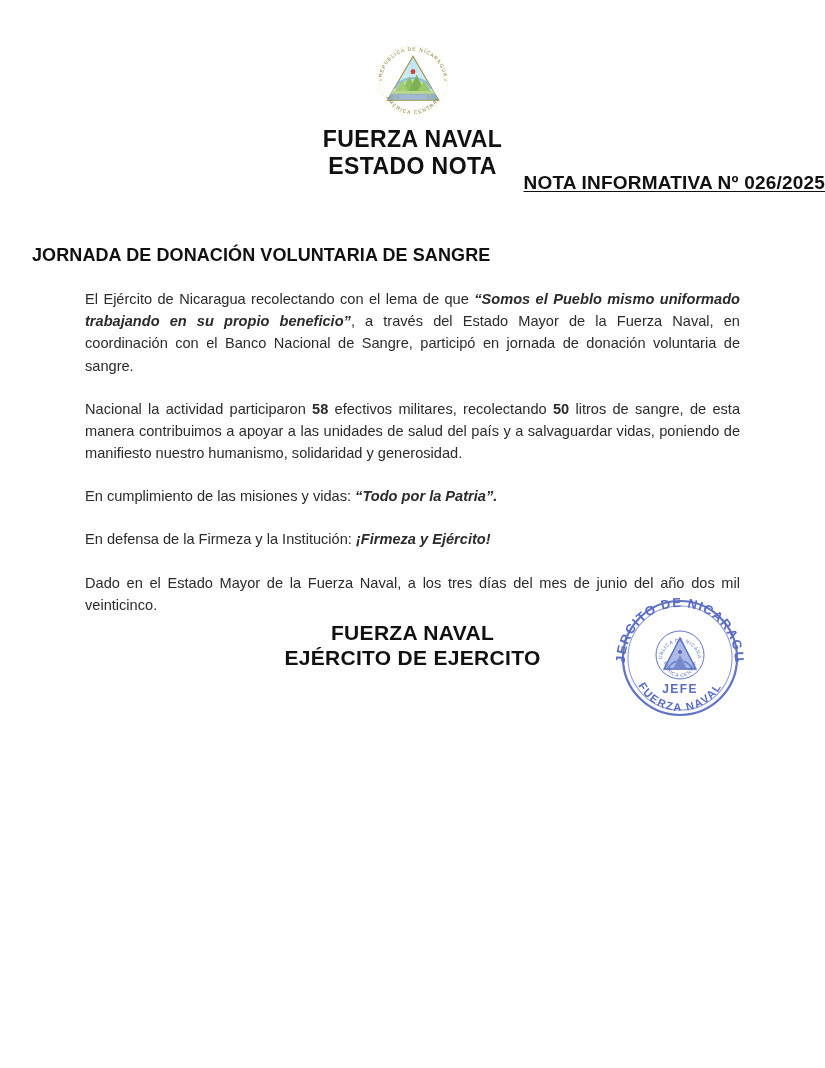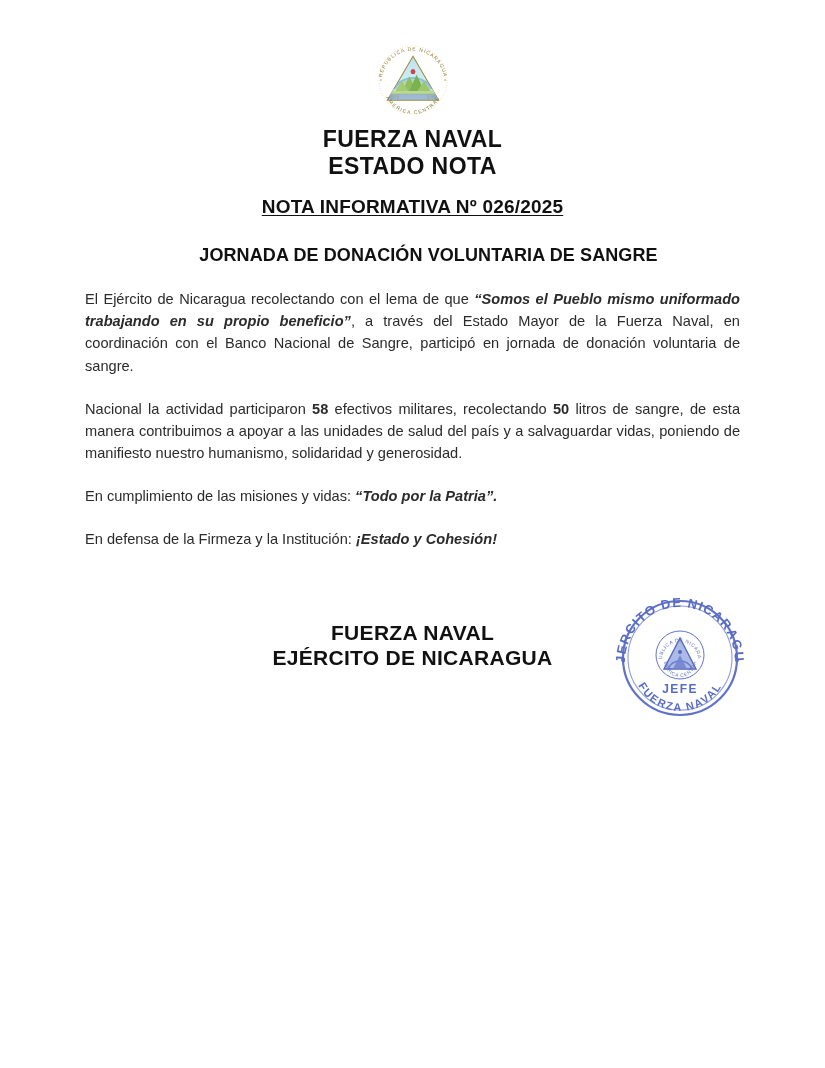--- a/index.html
+++ b/index.html
@@ -46,36 +46,36 @@
   .head-line {
     font-size: 23px;
     font-weight: bold;
     letter-spacing: 0.4px;
     line-height: 1.17;
     color: #111111;
   }
   .nota {
     position: absolute;
     left: 0; right: 0;
-    top: 196px;
-    text-align: center;
+    top: 172px;
+    text-align: right;
   }
   .nota-text {
     font-size: 19px;
     font-weight: bold;
     color: #111111;
     text-decoration: underline;
     text-underline-offset: 2px;
     letter-spacing: 0.2px;
   }
   .subject {
     position: absolute;
     left: 0; right: 0;
     top: 245px;
-    text-align: center;
+    text-align: left;
     margin-left: 32px;
   }
   .subject-text {
     font-size: 18px;
     font-weight: bold;
     color: #111111;
     letter-spacing: 0.1px;
   }
 
   
@@ -197,27 +197,28 @@
   </div>
 
   <div class="body-block">
 
     <p class="para gap-lg"><span>El Ejército de Nicaragua recolectando con el lema de que </span><span class="bi">“Somos el Pueblo mismo uniformado trabajando en su propio beneficio”</span><span>, a través del Estado Mayor de la Fuerza Naval, en coordinación con el Banco Nacional de Sangre, participó en jornada de donación voluntaria de sangre.</span></p>
 
     <p class="para gap-lg"><span>Nacional la actividad participaron </span><span class="b">58</span><span> efectivos militares, recolectando </span><span class="b">50</span><span> litros de sangre, de esta manera contribuimos a apoyar a las unidades de salud del país y a salvaguardar vidas, poniendo de manifiesto nuestro humanismo, solidaridad y generosidad.</span></p>
 
     <p class="para gap-lg"><span>En cumplimiento de las misiones y vidas: </span><span class="bi">“Todo por la Patria”.</span></p>
 
-    <p class="para gap-lg"><span>En defensa de la Firmeza y la Institución: </span><span class="bi">¡Estado y Cohesión!</span></p>
-
+    <p class="para gap-lg"><span>En defensa de la Firmeza y la Institución: </span><span class="bi">¡Firmeza y Ejército!</span></p>
+
+    <p class="para">Dado en el Estado Mayor de la Fuerza Naval, a los tres días del mes de junio del año dos mil veinticinco.</p>
   </div>
 
   <div class="sign-block">
     <div class="sign-line">FUERZA NAVAL</div>
-    <div class="sign-line">EJÉRCITO DE NICARAGUA</div>
+    <div class="sign-line">EJÉRCITO DE EJERCITO</div>
   </div>
 
   <div class="seal">
     <svg viewBox="0 0 146 132" width="146" height="132" aria-hidden="true">
       <defs>
         <path id="sealTop" d="M 18,70 A 52,52 0 0 1 128,70" fill="none"></path>
         <path id="sealBot" d="M 26,72 A 44,44 0 0 0 120,72" fill="none"></path>
         <path id="sealInnerTop" d="M 55,68 A 18,18 0 0 1 91,68" fill="none"></path>
         <path id="sealInnerBot" d="M 57,69 A 16,16 0 0 0 89,69" fill="none"></path>
       </defs>

